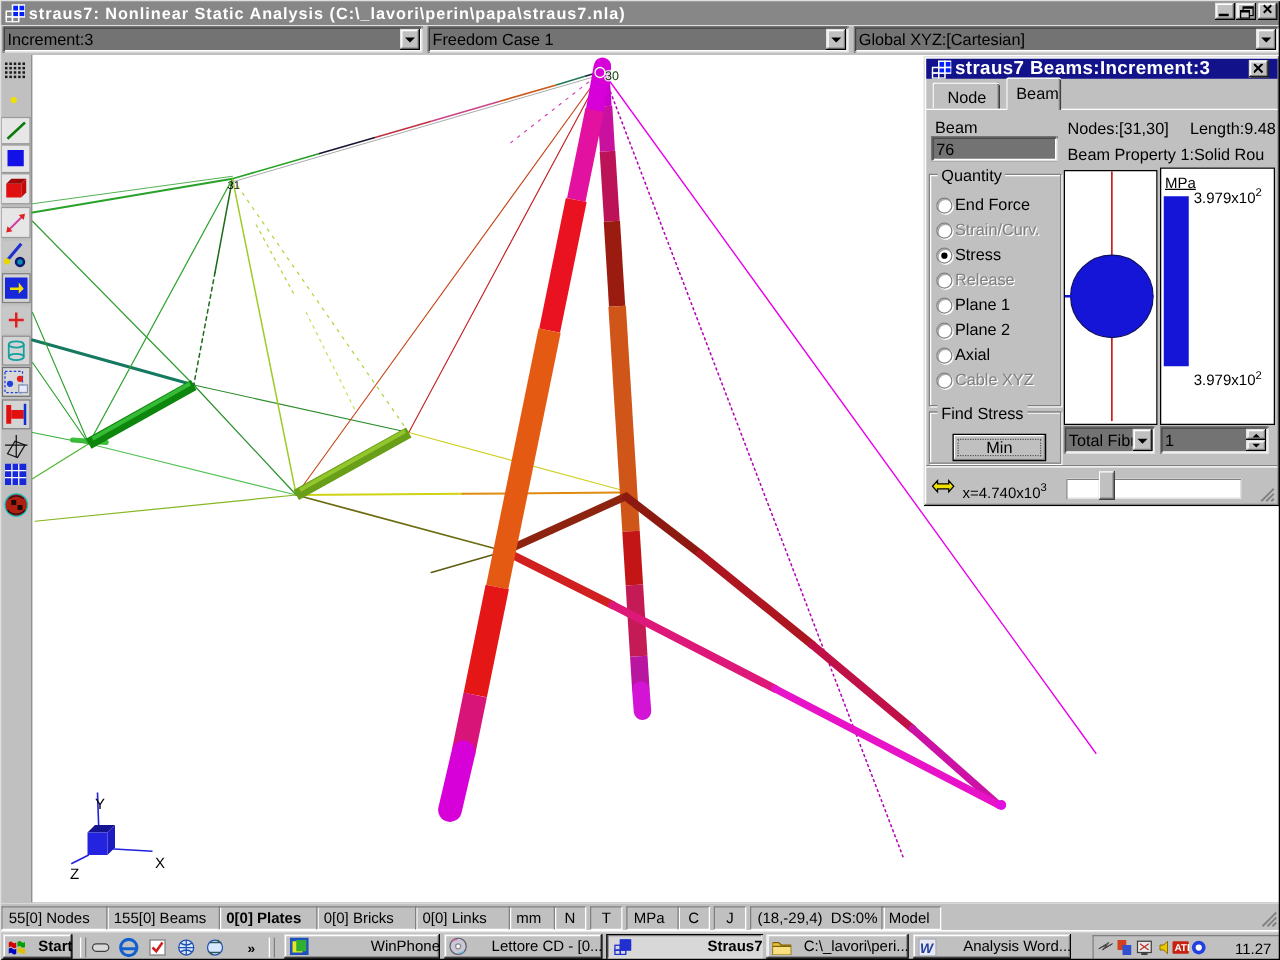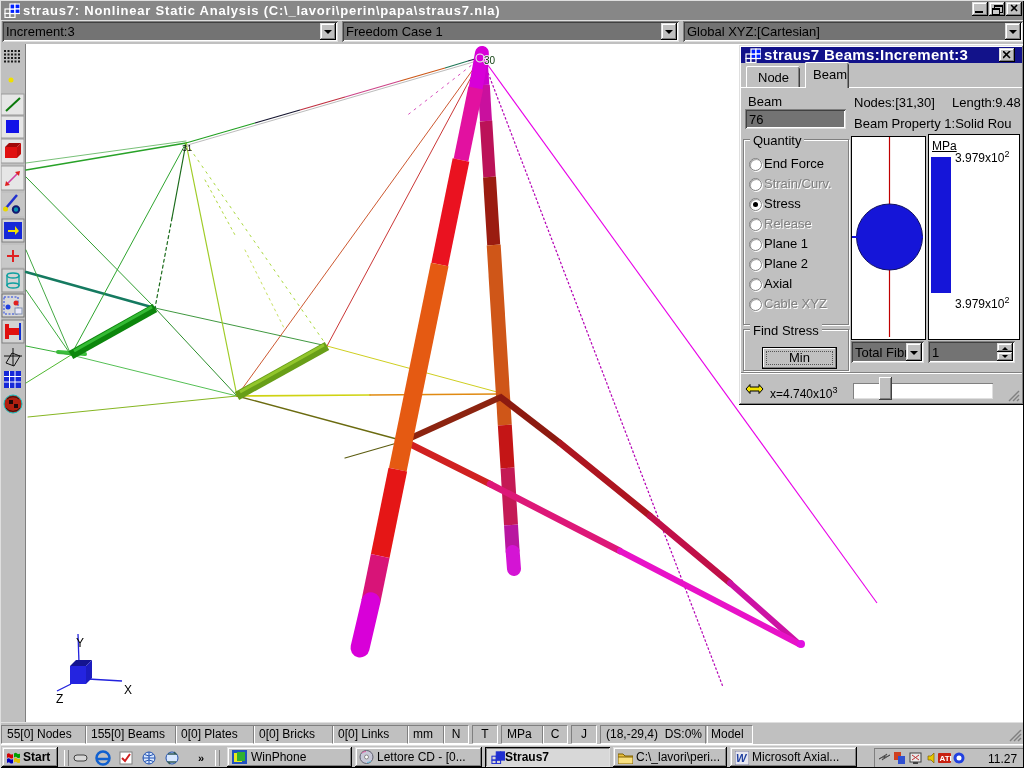--- a/index.html
+++ b/index.html
@@ -10,21 +10,21 @@
 .btn{background:#c0c0c0;box-shadow:inset -1px -1px 0 #000,inset 1px 1px 0 #dfdfdf,inset -2px -2px 0 #808080,inset 2px 2px 0 #fff;}
 .arrowbtn{background:#c0c0c0;box-shadow:inset -1px -1px 0 #000,inset 1px 1px 0 #dfdfdf,inset -2px -2px 0 #808080,inset 2px 2px 0 #fff;}
 .tri{width:0;height:0;border:4px solid transparent;border-top:4px solid #000;position:absolute;}
 .rrow{height:20px;position:relative;}
 .rb{position:absolute;left:0;top:3px;width:11px;height:11px;border-radius:50%;background:#fff;
  border:1px solid #808080;box-shadow:inset 1px 1px 0 #a8a8a8,1px 1px 0 #fff;}
 .rbsel::after{content:"";position:absolute;left:3px;top:3px;width:5px;height:5px;border-radius:50%;background:#000;}
 .rl{position:absolute;left:15px;top:1px;font-size:13px;white-space:nowrap;}
 .dis{color:#808080;text-shadow:1px 1px 0 #fff;}
 .sitem{position:absolute;top:3px;height:17px;border:1px solid;border-color:#808080 #fff #fff #808080;font-size:12px;line-height:16px;padding-left:5px;}
-.task{position:absolute;top:3px;height:20px;background:#c0c0c0;box-shadow:inset -1px -1px 0 #000,inset 1px 1px 0 #dfdfdf,inset -2px -2px 0 #808080,inset 2px 2px 0 #fff;font-size:12px;line-height:20px;white-space:nowrap;overflow:hidden;}
+.task{position:absolute;top:3px;height:20px;background:#c0c0c0;box-shadow:inset -1px -1px 0 #000,inset 1px 1px 0 #dfdfdf,inset -2px -2px 0 #808080,inset 2px 2px 0 #fff;font-size:12px;line-height:20px;white-space:nowrap;overflow:hidden;text-align:right;}
 </style></head>
 <body>
 <div class="abs" style="left:0;top:0;width:1024px;height:768px;box-shadow:inset 1px 1px 0 #dfdfdf,inset -1px -1px 0 #000;z-index:99;pointer-events:none;"></div>
 
 <div class="abs" style="left:0;top:0;width:1024px;height:20px;background:#878787;"></div>
 <svg class="abs" style="left:4px;top:3px;" width="16" height="15" viewBox="0 0 16 15">
   <g fill="#878787" stroke="#fff" stroke-width="1.2">
   <rect x="1" y="6" width="5" height="4.5"></rect>
       <rect x="1" y="10.5" width="5" height="4"></rect>
       <rect x="6" y="10.5" width="5" height="4"></rect>
@@ -376,21 +376,21 @@
         <line x1="12" y1="2" x2="2" y2="12" stroke="#808080"></line>
         <line x1="12" y1="6" x2="6" y2="12" stroke="#808080"></line>
         <line x1="12" y1="10" x2="10" y2="12" stroke="#808080"></line>
       </g>
     </svg>
 </div>
 
 <div class="abs" style="left:0;top:722px;width:1024px;height:22px;background:#c0c0c0;box-shadow:inset 0 1px 0 #dfdfdf;" id="statusbar">
   <div class="sitem" style="left:1px;width:79px;">55[0] Nodes</div>
   <div class="sitem" style="left:85px;width:85px;">155[0] Beams</div>
-  <div class="sitem" style="left:175px;width:73px;">0[0] Plates</div>
+  <div class="sitem" style="left:175px;width:73px;font-weight:bold;">0[0] Plates</div>
   <div class="sitem" style="left:253px;width:74px;">0[0] Bricks</div>
   <div class="sitem" style="left:332px;width:70px;">0[0] Links</div>
   <div class="sitem" style="left:407px;width:31px;">mm</div>
   <div class="sitem" style="left:443px;width:24px;text-align:center;padding-left:0;">N</div>
   <div class="sitem" style="left:472px;width:24px;text-align:center;padding-left:0;">T</div>
   <div class="sitem" style="left:501px;width:36px;">MPa</div>
   <div class="sitem" style="left:542px;width:24px;text-align:center;padding-left:0;">C</div>
   <div class="sitem" style="left:571px;width:24px;text-align:center;padding-left:0;">J</div>
   <div class="sitem" style="left:600px;width:101px;">(18,-29,4)&nbsp;&nbsp;DS:0%</div>
   <div class="sitem" style="left:705px;width:41px;">Model</div>
@@ -458,21 +458,21 @@
     <svg class="abs" style="left:5px;top:5px;" width="15" height="12">
         <path d="M0,2 l5,0 l2,2 l8,0 l0,8 l-15,0 z" fill="#e8c040" stroke="#806000"></path>
         <path d="M0,5 l15,0 l0,7 l-15,0 z" fill="#f8e080" stroke="#806000"></path>
       </svg>
     <span style="margin-left:23px;">C:\_lavori\peri...</span></div>
   <div class="task" style="left:730px;width:127px;">
     <svg class="abs" style="left:5px;top:4px;" width="14" height="14">
         <rect x="0" y="0" width="14" height="14" fill="#e8e8f0" stroke="#8080a0"></rect>
         <text x="1" y="11" font-size="11" font-weight="bold" fill="#2040a0" font-style="italic">W</text>
       </svg>
-    <span style="margin-left:22px;">Microsoft Axial...</span></div>
+    <span style="margin-left:22px;">Analysis Word...</span></div>
   <div class="abs" style="left:874px;top:4px;width:160px;height:19px;border:1px solid;border-color:#808080 #fff #fff #808080;">
     <svg class="abs" style="left:3px;top:2px;" width="100" height="14">
       <path d="M1,8 l8,-5 l-3,4 l6,-3 l-8,5 l3,-4 z" fill="#c0c0c0" stroke="#404040" stroke-width="0.8"></path>
       <rect x="16" y="1" width="7" height="8" fill="#d04020"></rect>
         <rect x="20" y="5" width="7" height="8" fill="#3050d0"></rect>
       <rect x="32" y="2" width="11" height="9" fill="#e8e8e8" stroke="#404040"></rect>
         <path d="M34,4 l7,5 M41,4 l-7,5" stroke="#c03030"></path>
         <rect x="35" y="11" width="5" height="2" fill="#404040"></rect>
       <path d="M50,5 l3,0 l3,-3 l0,10 l-3,-3 l-3,0 z" fill="#e8c800" stroke="#806000" stroke-width="0.7"></path>
       <rect x="60" y="2" width="13" height="10" rx="1" fill="#c82010"></rect>

